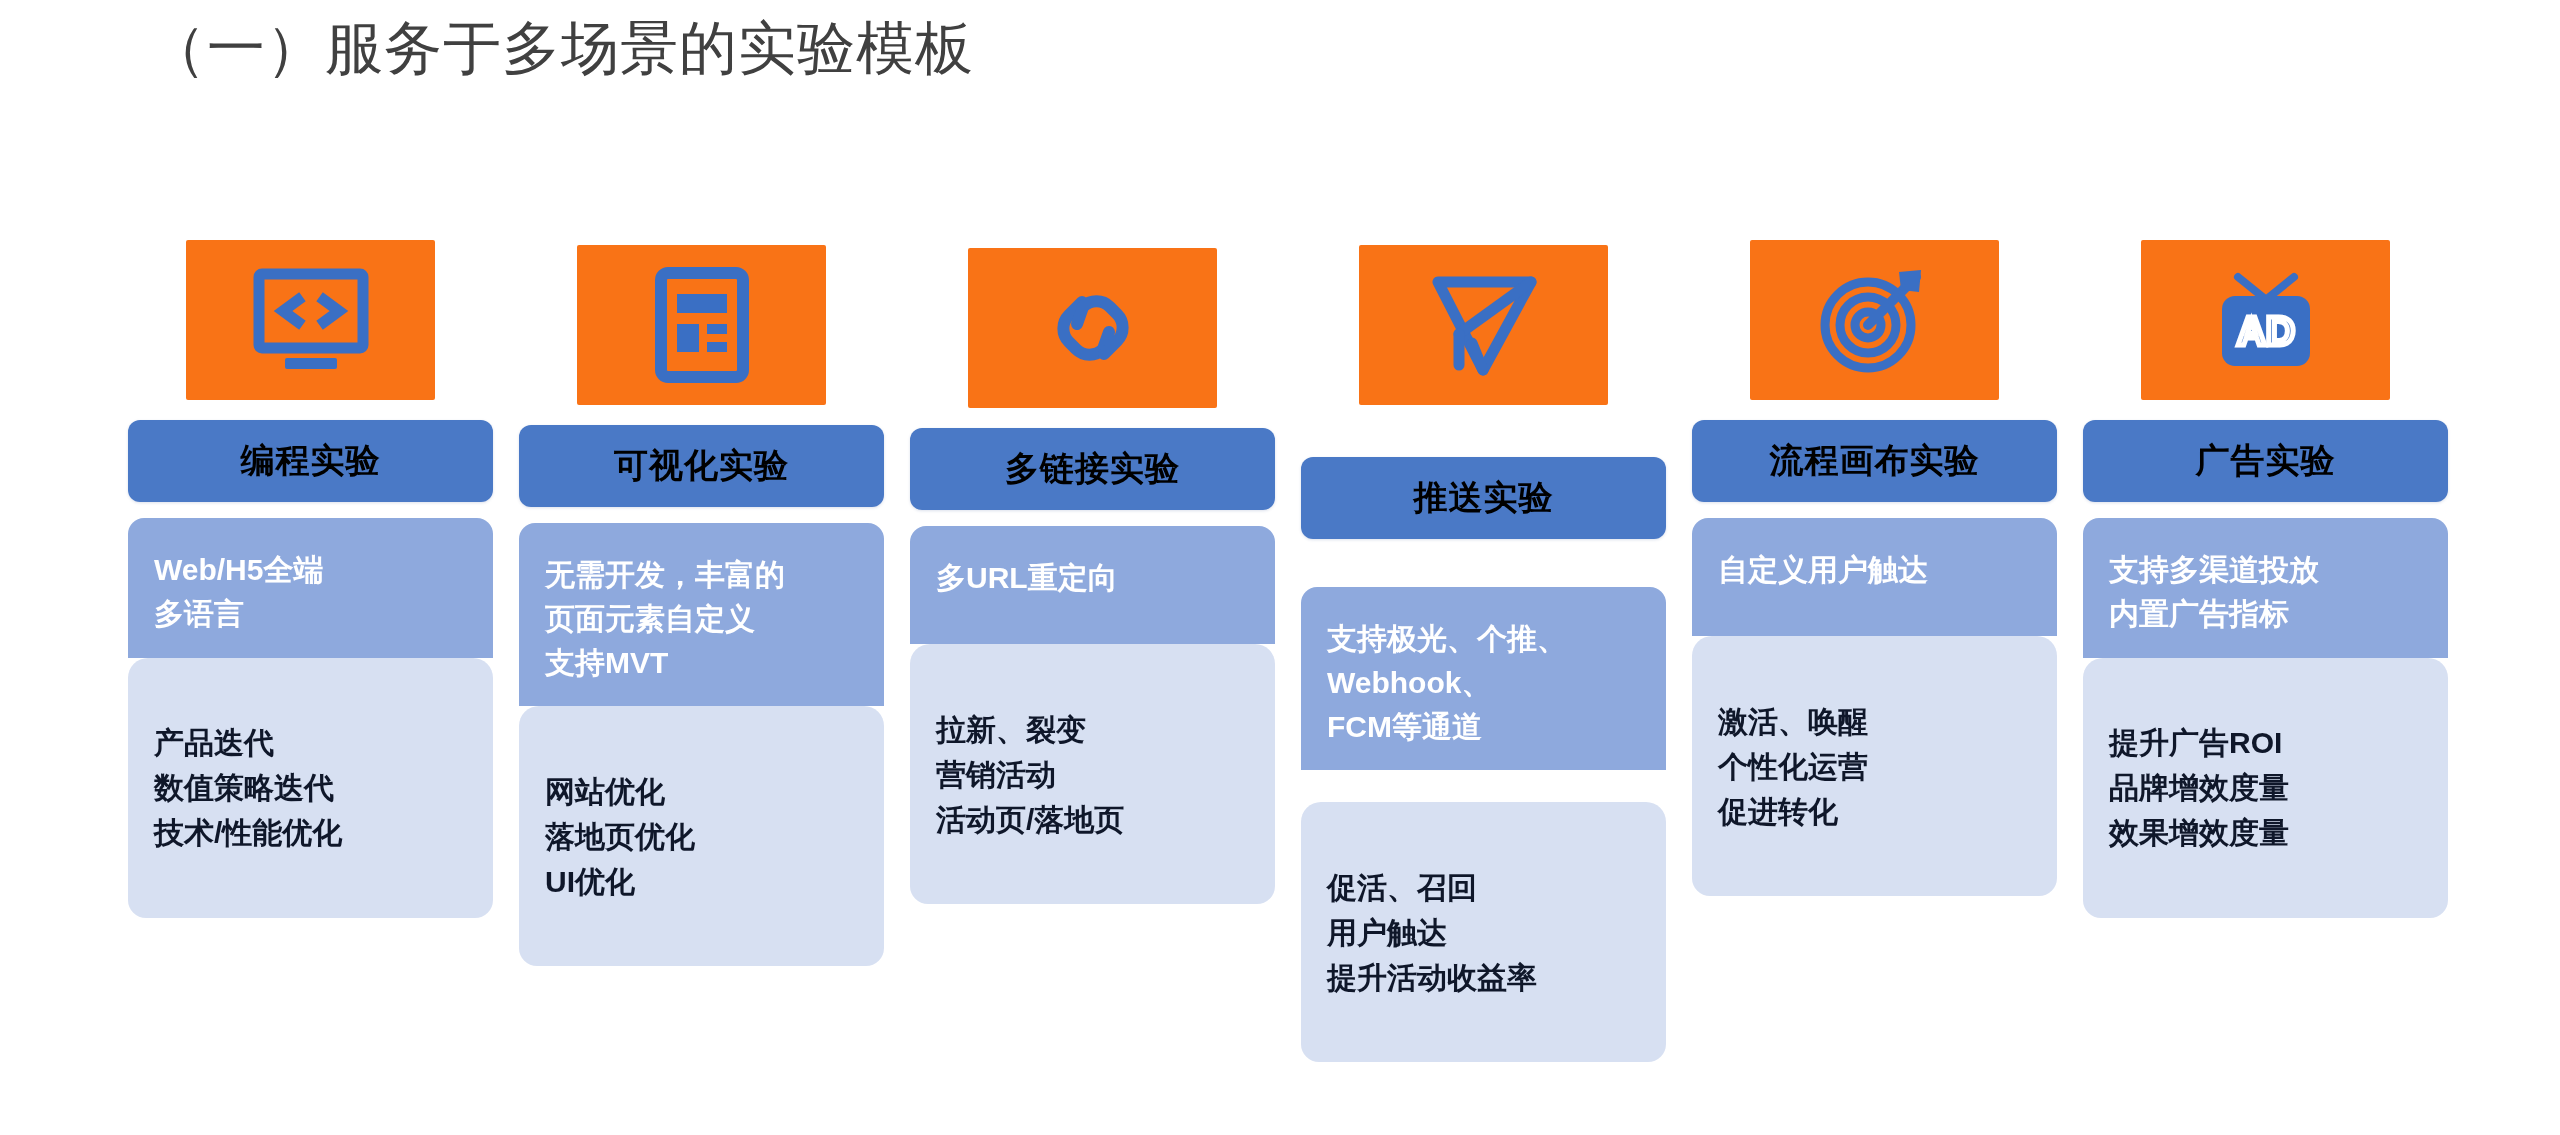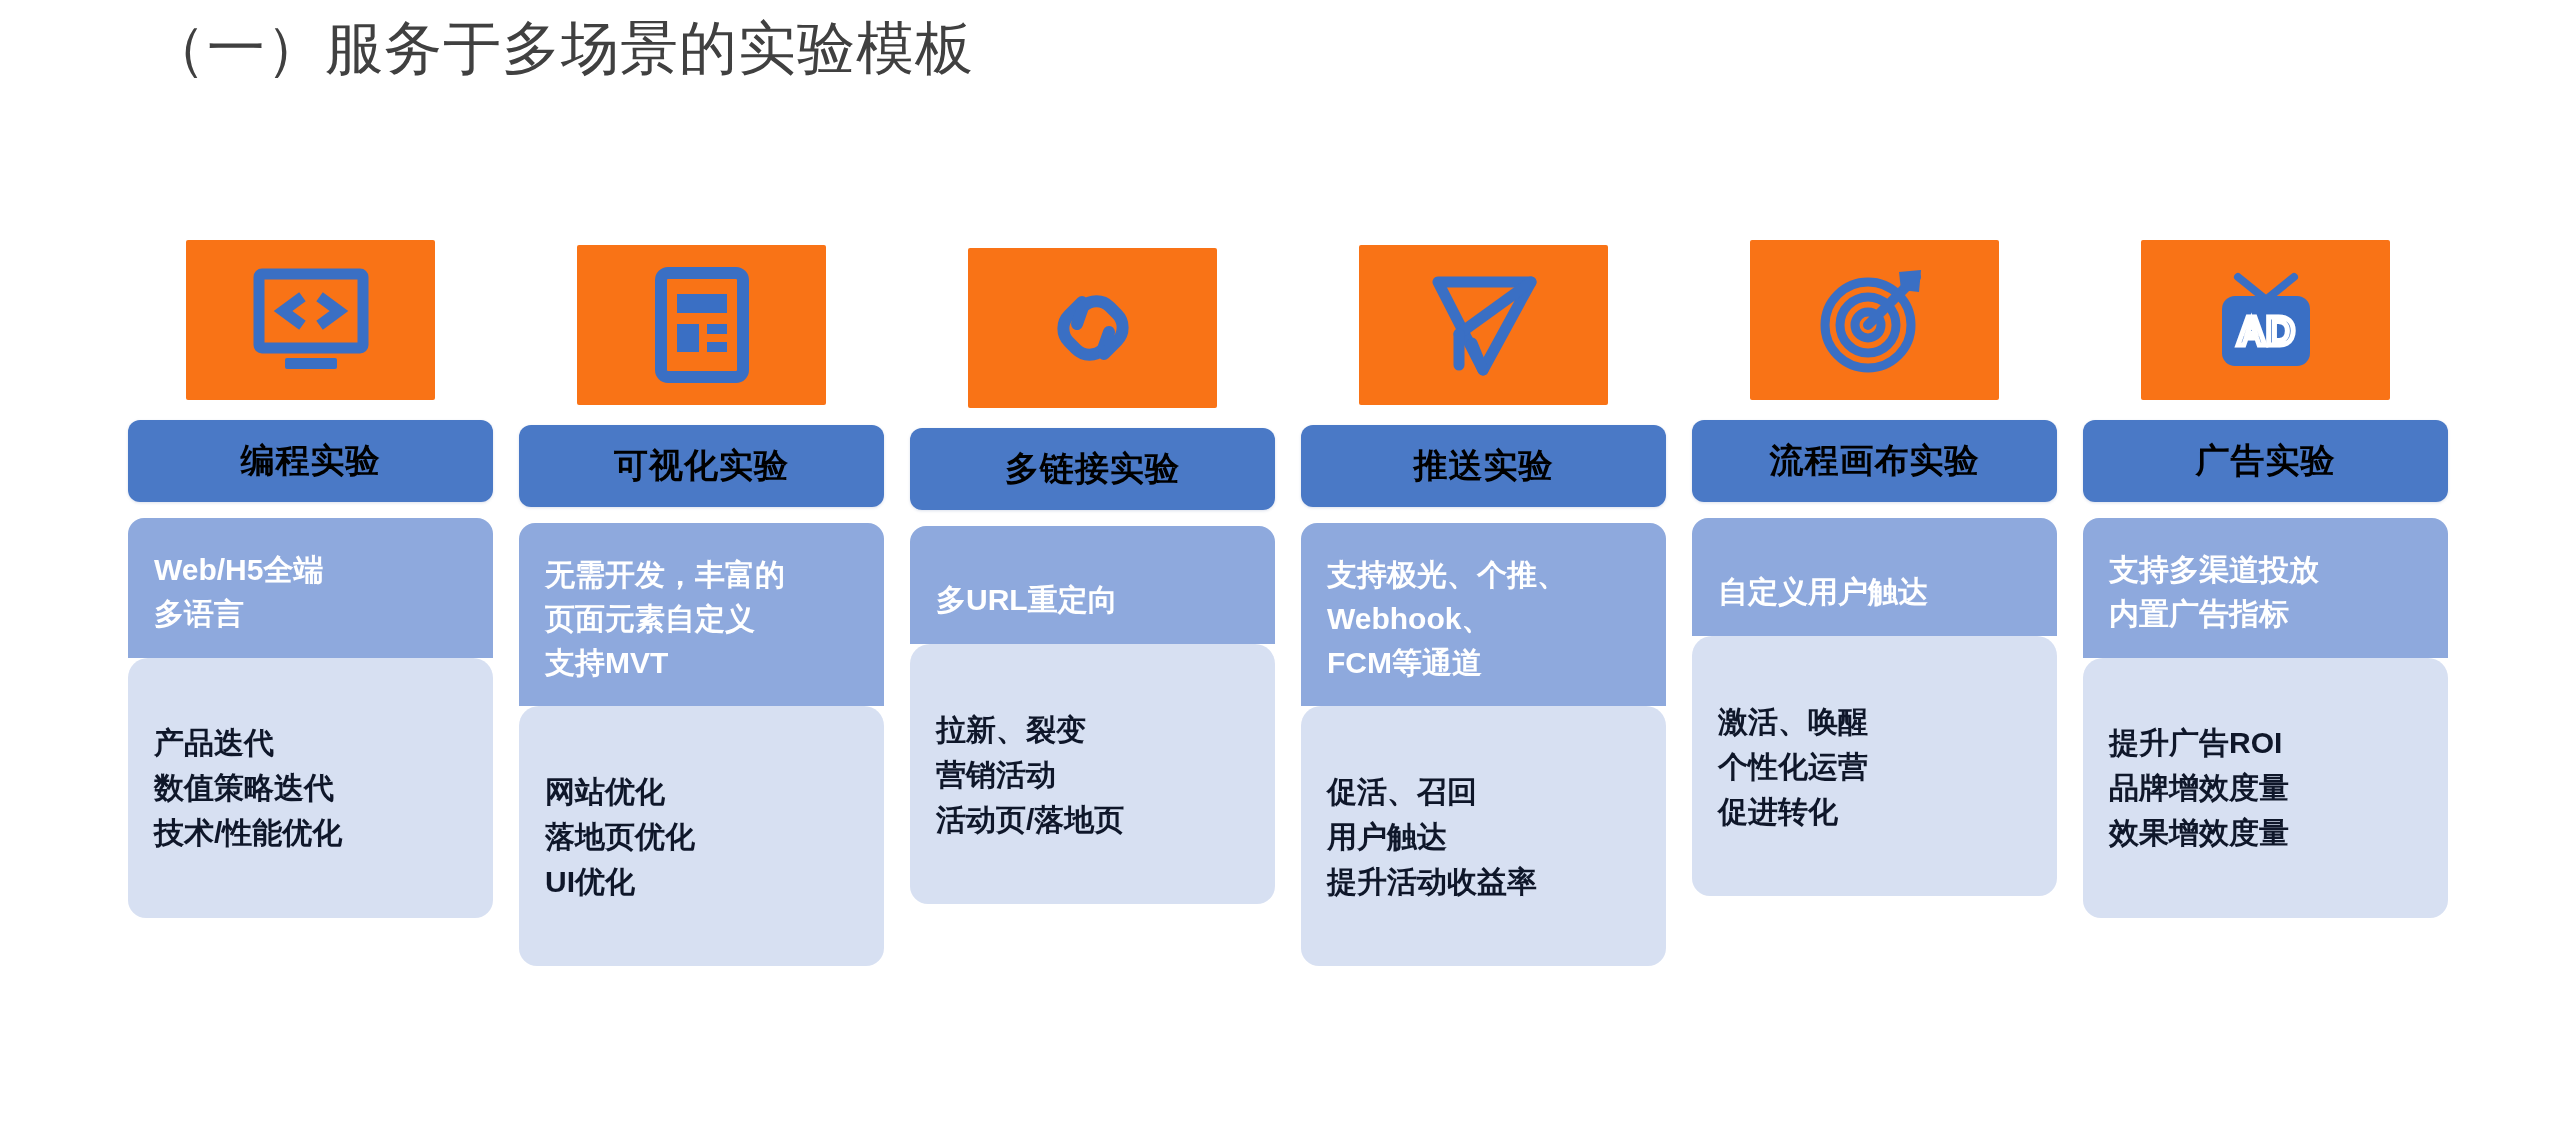--- a/index.html
+++ b/index.html
@@ -40,21 +40,21 @@
     display:flex;
     flex-direction:column;
     align-items:stretch;
     position:relative;
   }
 
   
   .column.c0{ margin-top:0px; }
   .column.c1{ margin-top:5px; }
   .column.c2{ margin-top:8px; }
-  .column.c3{ margin-top:5px; }
+  .column.c3{ margin-top:5px;gap:32px; }
   .column.c4{ margin-top:0px; }
   .column.c5{ margin-top:0px; }
 
   
   .icon-wrap{
     height:160px;
     display:flex;
     align-items:center;
     justify-content:center;
     background:#f97316;
@@ -89,21 +89,21 @@
     font-size:30px;
     font-weight:700;
     line-height:1.46;
     padding:30px 26px 22px 26px;
     min-height:118px;
     box-sizing:border-box;
     display:flex;
     flex-direction:column;
     justify-content:center;
   }
-  .col-mid.center-single{ justify-content:flex-end; }
+  .col-mid.center-single{ justify-content:flex-start; }
 
   
   .col-bot{
     background:#d7e0f2;
     border-radius:20px 20px 18px 18px;
     color:#0f172a;
     font-size:30px;
     font-weight:700;
     line-height:1.5;
     padding:34px 26px 34px 26px;

